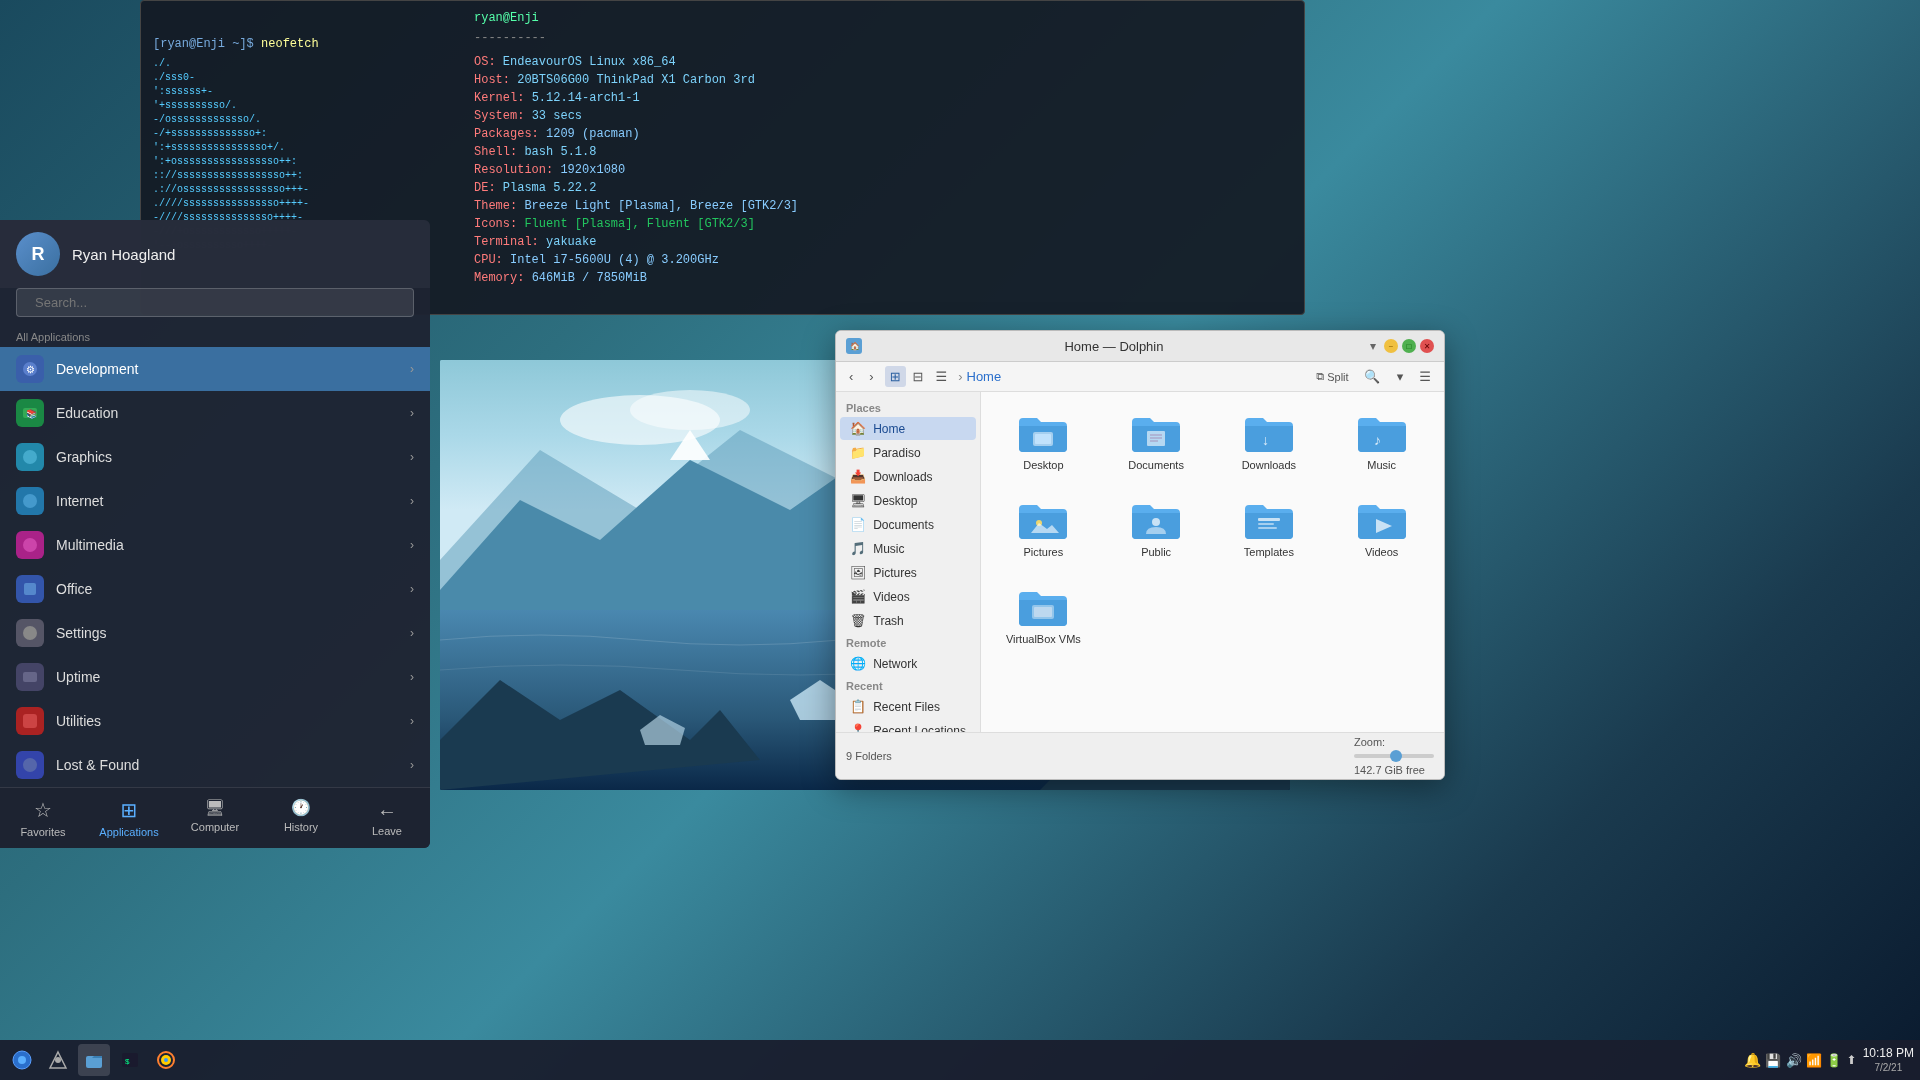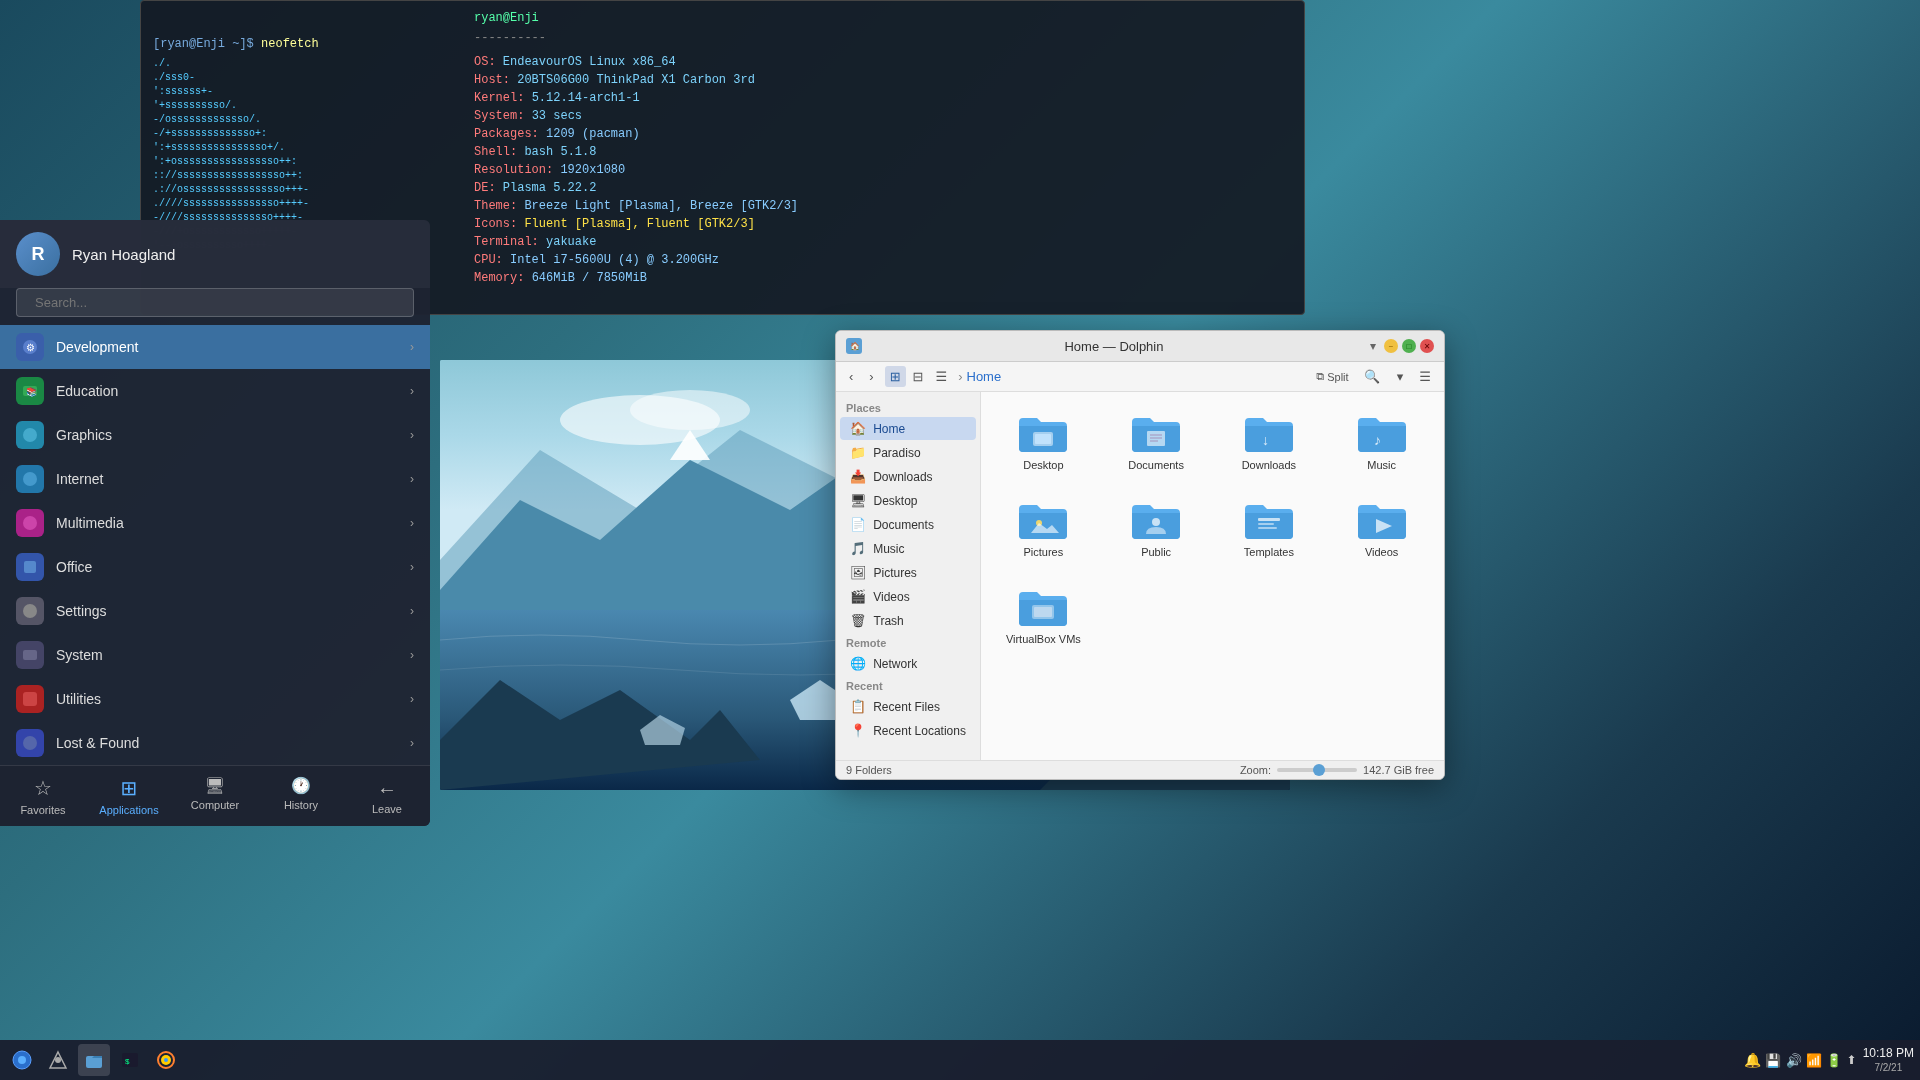--- a/index.html
+++ b/index.html
@@ -340,23 +340,24 @@
       border-top: 1px solid #ddd;
       padding: 3px 10px;
       font-size: 11px;
       color: #555;
       display: flex;
       align-items: center;
       gap: 10px;
     }
     .zoom-control {
       display: flex;
-      align-items: center;
+      align-items: flex-start;
       gap: 6px;
       margin-left: auto;
+      flex-direction: column;
     }
     .zoom-slider {
       width: 80px;
       height: 4px;
       background: #ccc;
       border-radius: 2px;
       position: relative;
     }
     .zoom-thumb {
       width: 12px;
@@ -491,35 +492,36 @@
       <div style="color:#888; margin-bottom:6px;">----------</div>
       <div><span class="label">OS:</span> <span class="value">EndeavourOS Linux x86_64</span></div>
       <div><span class="label">Host:</span> <span class="value">20BTS06G00 ThinkPad X1 Carbon 3rd</span></div>
       <div><span class="label">Kernel:</span> <span class="value">5.12.14-arch1-1</span></div>
       <div><span class="label">System:</span> <span class="value">33 secs</span></div>
       <div><span class="label">Packages:</span> <span class="value" style="color:#88ccff;">1209 (pacman)</span></div>
       <div><span class="label">Shell:</span> <span class="value">bash 5.1.8</span></div>
       <div><span class="label">Resolution:</span> <span class="value" style="color:#88ccff;">1920x1080</span></div>
       <div><span class="label">DE:</span> <span class="value">Plasma 5.22.2</span></div>
       <div><span class="label">Theme:</span> <span class="value" style="color:#88ccff;">Breeze Light [Plasma], Breeze [GTK2/3]</span></div>
-      <div><span class="label">Icons:</span> <span class="value" style="color:#fde047;font-family:Liberation Mono, monospace;">Fluent [Plasma], Fluent [GTK2/3]</span></div>
+      <div><span class="label">Icons:</span> <span class="value" style="color:#22c55e;font-family:Liberation Mono, monospace;">Fluent [Plasma], Fluent [GTK2/3]</span></div>
       <div><span class="label">Terminal:</span> <span class="value">yakuake</span></div>
       <div><span class="label">CPU:</span> <span class="value" style="color:#88ccff;">Intel i7-5600U (4) @ 3.200GHz</span></div>
       <div><span class="label">Memory:</span> <span class="value" style="color:#88ccff;">646MiB / 7850MiB</span></div>
 
     </div>
   </div>
 </div>
 
 <div class="app-launcher">
   <div class="launcher-header">
     <div class="avatar">R</div>
     <div class="user-name">Ryan Hoagland</div>
   </div>
   <input class="search-box" type="text" placeholder="Search..." style="">
+  <div class="section-label">All Applications</div>
 
   <div class="app-category active">
     <div class="cat-icon" style="background:#3a5faa;">
       <svg width="18" height="18" viewBox="0 0 18 18">
           <circle cx="9" cy="9" r="7" fill="#5a7fcc"></circle>
           <text x="5" y="13" font-size="10" fill="white">⚙</text>
         </svg>
     </div>
     <span>Development</span>
     <span class="arrow">›</span>
@@ -578,21 +580,21 @@
     </div>
     <span>Settings</span>
     <span class="arrow">›</span>
   </div>
   <div class="app-category">
     <div class="cat-icon" style="background:#444466;">
       <svg width="18" height="18" viewBox="0 0 18 18">
           <rect x="2" y="4" width="14" height="10" rx="2" fill="#666688"></rect>
         </svg>
     </div>
-    <span>System</span>
+    <span>Uptime</span>
     <span class="arrow">›</span>
   </div>
   <div class="app-category">
     <div class="cat-icon" style="background:#aa2222;">
       <svg width="18" height="18" viewBox="0 0 18 18">
           <rect x="2" y="2" width="14" height="14" rx="3" fill="#cc4444"></rect>
         </svg>
     </div>
     <span>Utilities</span>
     <span class="arrow">›</span>

